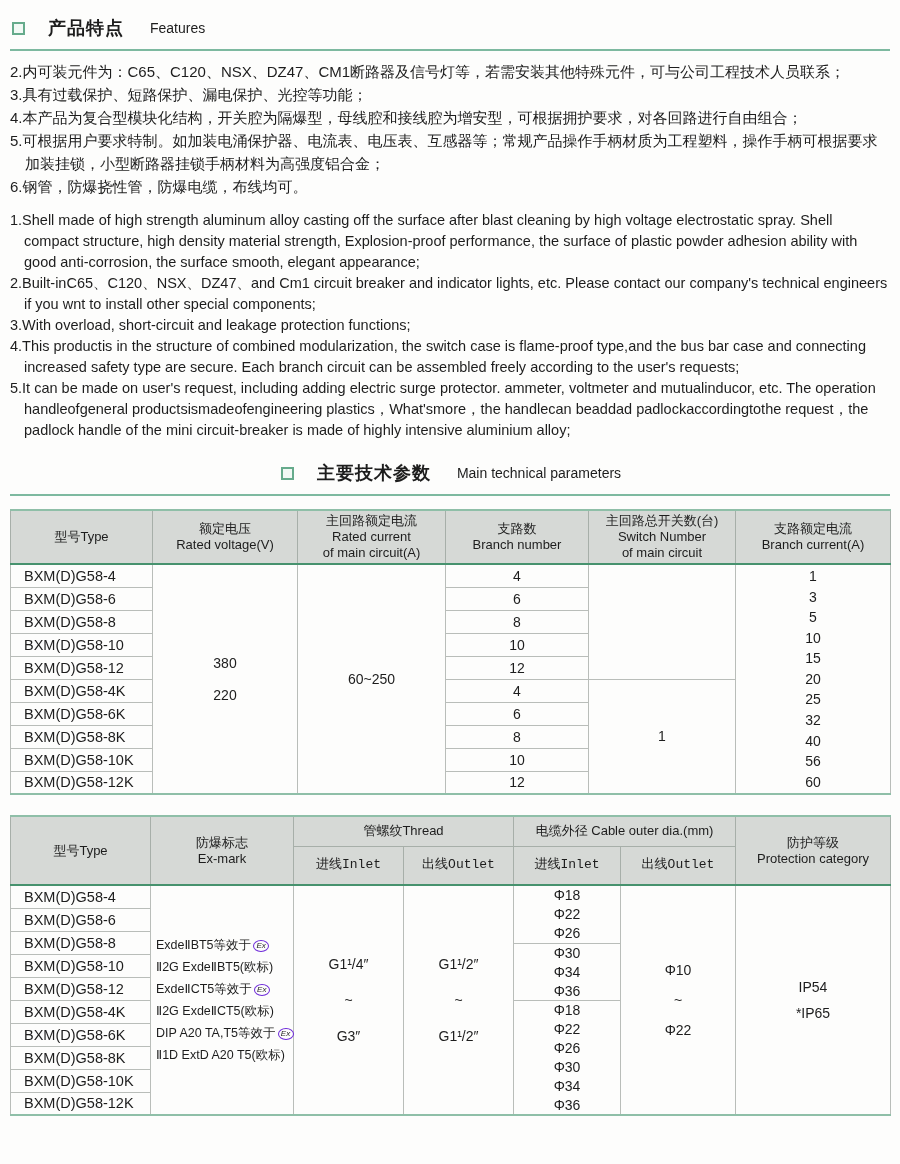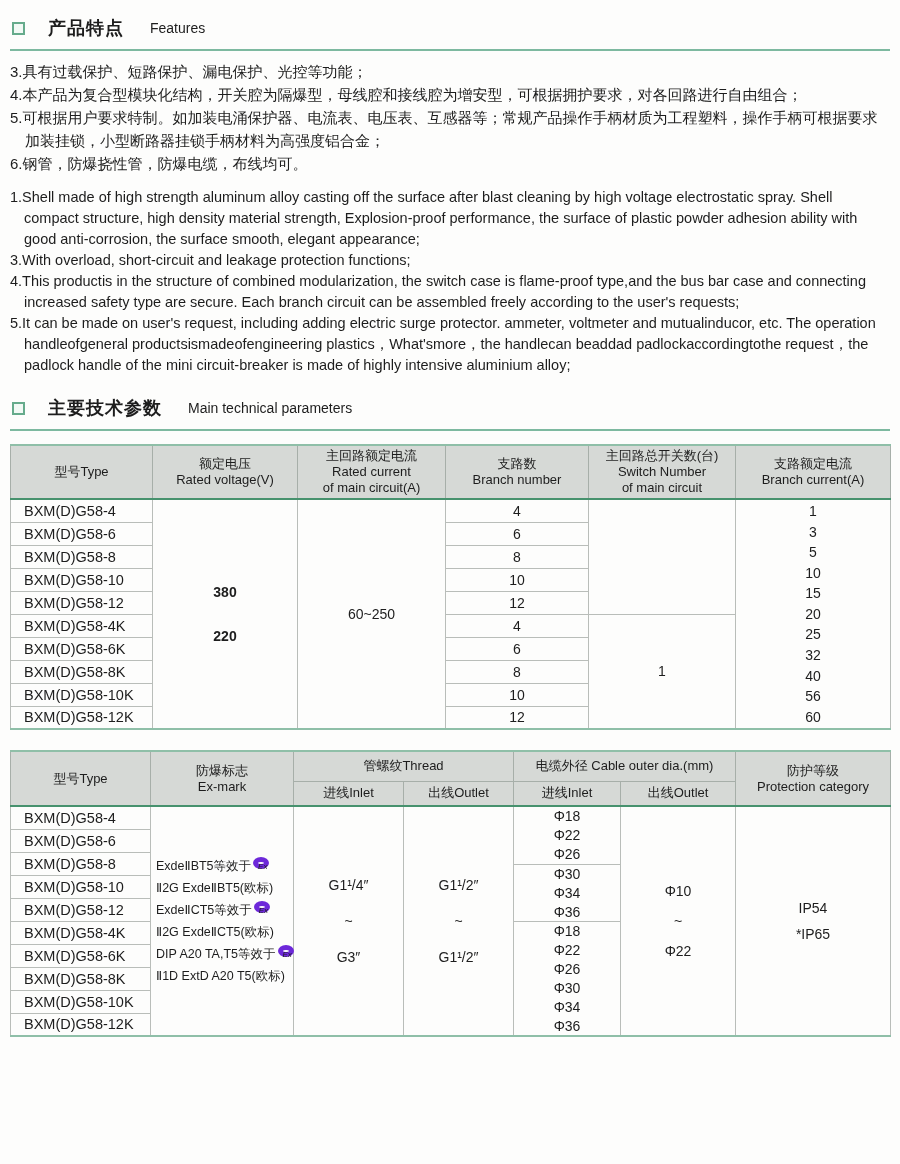--- a/index.html
+++ b/index.html
@@ -26,21 +26,21 @@
   }
   .t-cn { font-size:18px; font-weight:bold; letter-spacing:1px; }
   .t-en { font-size:14px; margin-left:3px; }
 
   
   .list-cn { margin:9px 0 12px 0; font-size:15px; line-height:23px; }
   .list-cn .item { padding-left:15px; text-indent:-15px; }
   .list-en { margin:6px 0 16px 0; font-size:14.5px; line-height:21px; }
   .list-en .item { padding-left:14px; text-indent:-14px; }
 
-  .sec2 { margin-top:12px; }
+  .sec2 { margin-top:12px;justify-content:center; }
 
   
   table {
     border-collapse:collapse; table-layout:fixed;
     width:880px;
     border-top:2px solid #8fbfa8;
     border-bottom:2px solid #8fbfa8;
     margin-top:13px;
   }
   .tbl2 { margin-top:20px; }
@@ -56,63 +56,65 @@
   th.hb { border-bottom:2px solid #47926e; }
   tbody tr { height:23px; }
   tbody td {
     border:1px solid #b9bdb9;
     font-size:14px; text-align:center; vertical-align:middle;
     padding:0;
   }
   td.model { text-align:left; padding-left:13px; font-size:14.5px; }
   .pre   { white-space:pre-line; }
   .lh30  { line-height:30px; }
-  .lh32  { line-height:44px;font-weight:bold; }
+  .lh32  { line-height:32px; }
   .lh36  { line-height:36px; }
   .lh26  { line-height:26px; }
   .vlist {
     height:226px; display:flex; flex-direction:column;
     justify-content:space-around; align-items:center;
   }
   .groups { height:228px; display:flex; flex-direction:column; }
   .grp { display:flex; flex-direction:column; justify-content:space-around; }
   .g3 { flex:3; } .g6 { flex:6; }
   .grp + .grp { border-top:1px solid #b9bdb9; }
   td.exmark { text-align:left; padding-left:5px; font-size:12.5px; line-height:22px; }
   .ex-line { white-space:nowrap; }
   .ex-icon {
     display:inline-block; width:16px; height:12px;
-    border:5px solid #6d28d9; border-radius:50%;
+    border:1px solid #6d28d9; border-radius:50%;
     font-size:8px; line-height:10px; text-align:center;
     font-style:italic; vertical-align:1px; margin-left:2px;
   }
   thead tr.h1 { height:30px; }
-  thead tr.h2 { height:25px; }
+  thead tr.h2 { height:39px;font-family:Liberation Mono, monospace; }
   thead tr.single { height:54px; }
 </style>
 </head>
 <body>
 
 <div class="page">
 
   <div class="sec-head">
     <span class="sq"></span>
     <span class="t-cn">产品特点</span>
     <span class="t-en">Features</span>
   </div>
 
   <div class="list-cn">
+    <div class="item">2.内可装元件为：C65、C120、NSX、DZ47、CM1断路器及信号灯等，若需安装其他特殊元件，可与公司工程技术人员联系；</div>
     <div class="item">3.具有过载保护、短路保护、漏电保护、光控等功能；</div>
     <div class="item">4.本产品为复合型模块化结构，开关腔为隔爆型，母线腔和接线腔为增安型，可根据拥护要求，对各回路进行自由组合；</div>
     <div class="item">5.可根据用户要求特制。如加装电涌保护器、电流表、电压表、互感器等；常规产品操作手柄材质为工程塑料，操作手柄可根据要求加装挂锁，小型断路器挂锁手柄材料为高强度铝合金；</div>
     <div class="item">6.钢管，防爆挠性管，防爆电缆，布线均可。</div>
   </div>
 
   <div class="list-en">
     <div class="item">1.Shell made of high strength aluminum alloy casting off the surface after blast cleaning by high voltage electrostatic spray. Shell compact structure, high density material strength, Explosion-proof performance, the surface of plastic powder adhesion ability with good anti-corrosion, the surface smooth, elegant appearance;</div>
+    <div class="item">2.Built-inC65、C120、NSX、DZ47、and Cm1 circuit breaker and indicator lights, etc. Please contact our company's technical engineers if you wnt to install other special components;</div>
     <div class="item">3.With overload, short-circuit and leakage protection functions;</div>
     <div class="item">4.This productis in the structure of combined modularization, the switch case is flame-proof type,and the bus bar case and connecting increased safety type are secure. Each branch circuit can be assembled freely according to the user's  requests;</div>
     <div class="item">5.It can be made on user's request, including adding electric surge protector. ammeter, voltmeter and mutualinducor, etc. The operation handleofgeneral productsismadeofengineering plastics，What'smore，the handlecan beaddad padlockaccordingtothe request，the padlock handle of the mini circuit-breaker is made of highly intensive aluminium alloy;</div>
   </div>
 
   <div class="sec-head sec2">
     <span class="sq"></span>
     <span class="t-cn">主要技术参数</span>
     <span class="t-en">Main technical parameters</span>
   </div>

